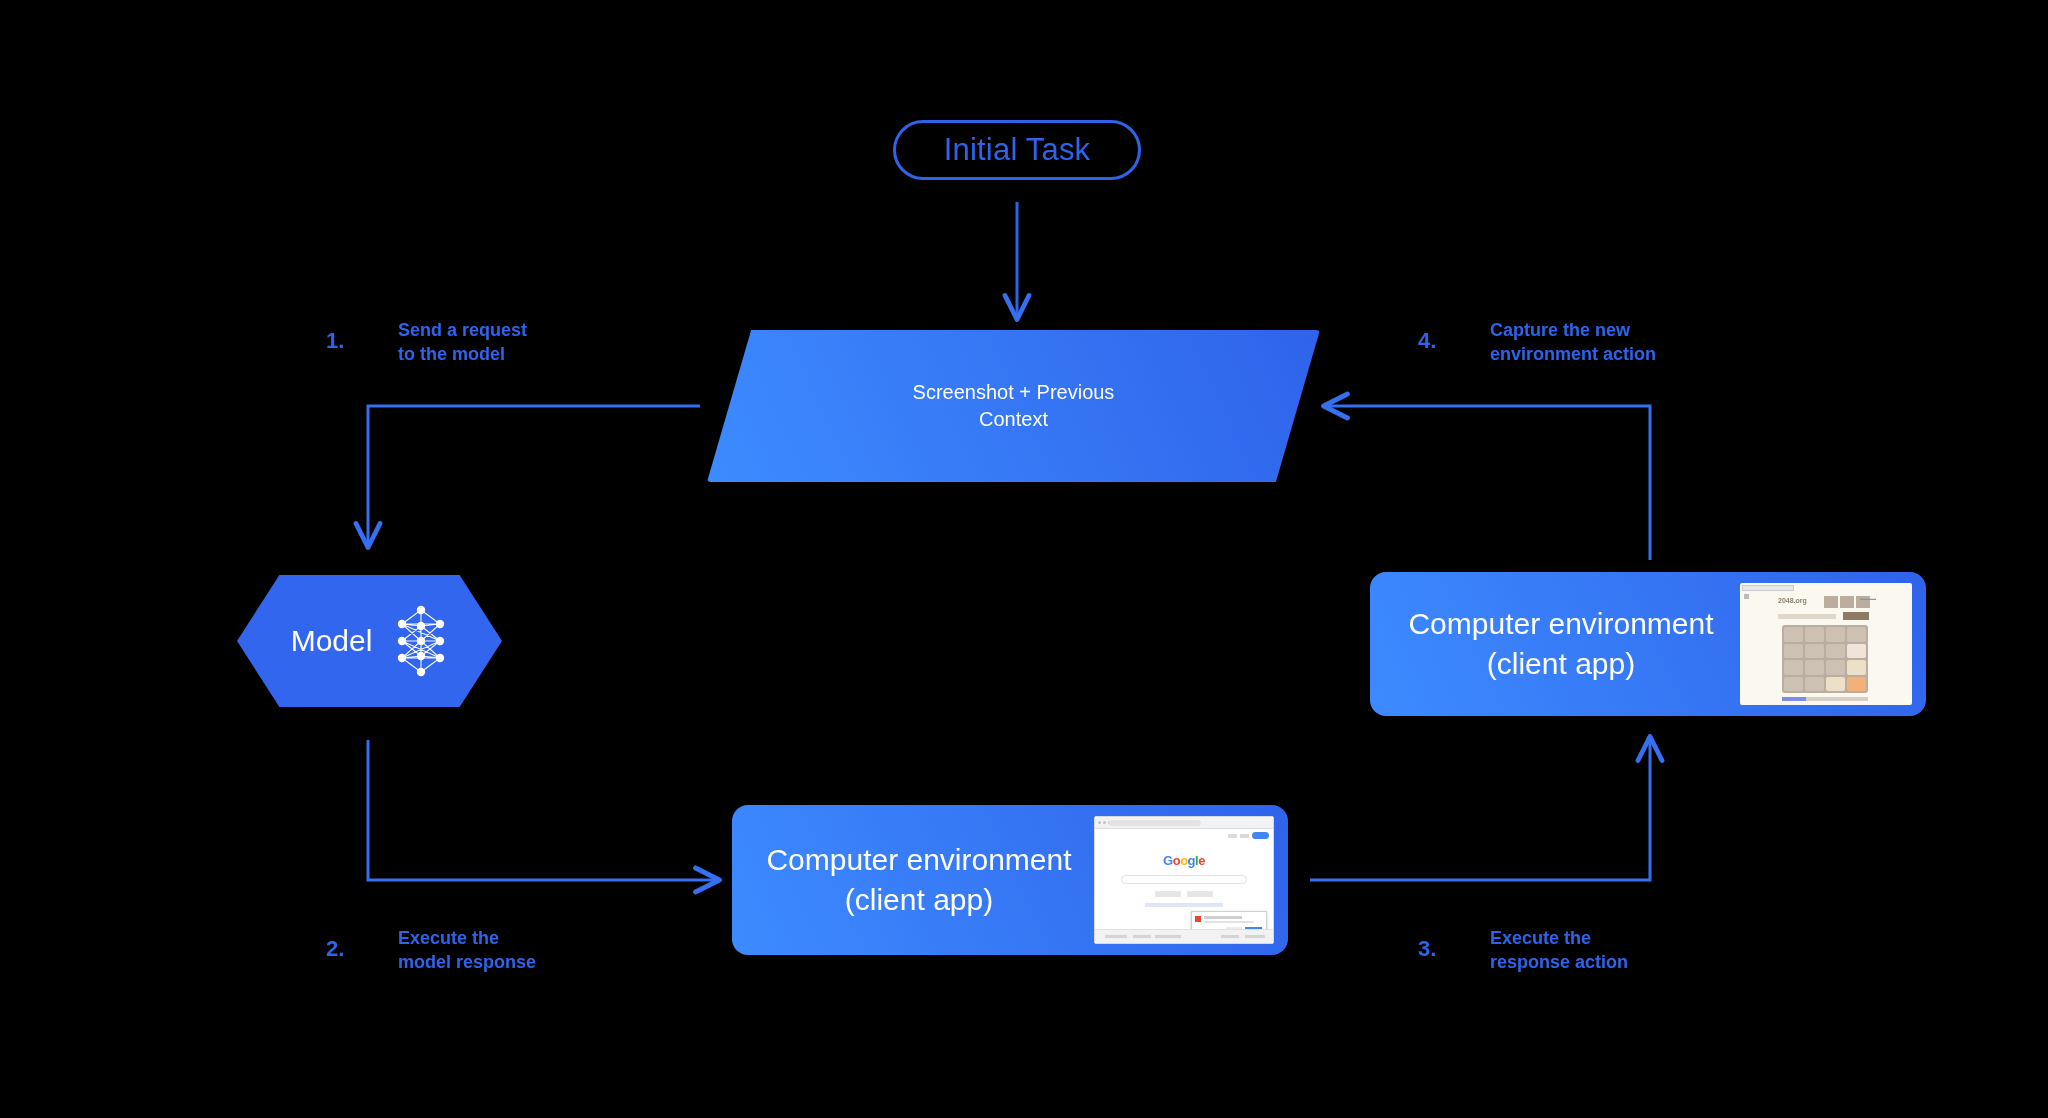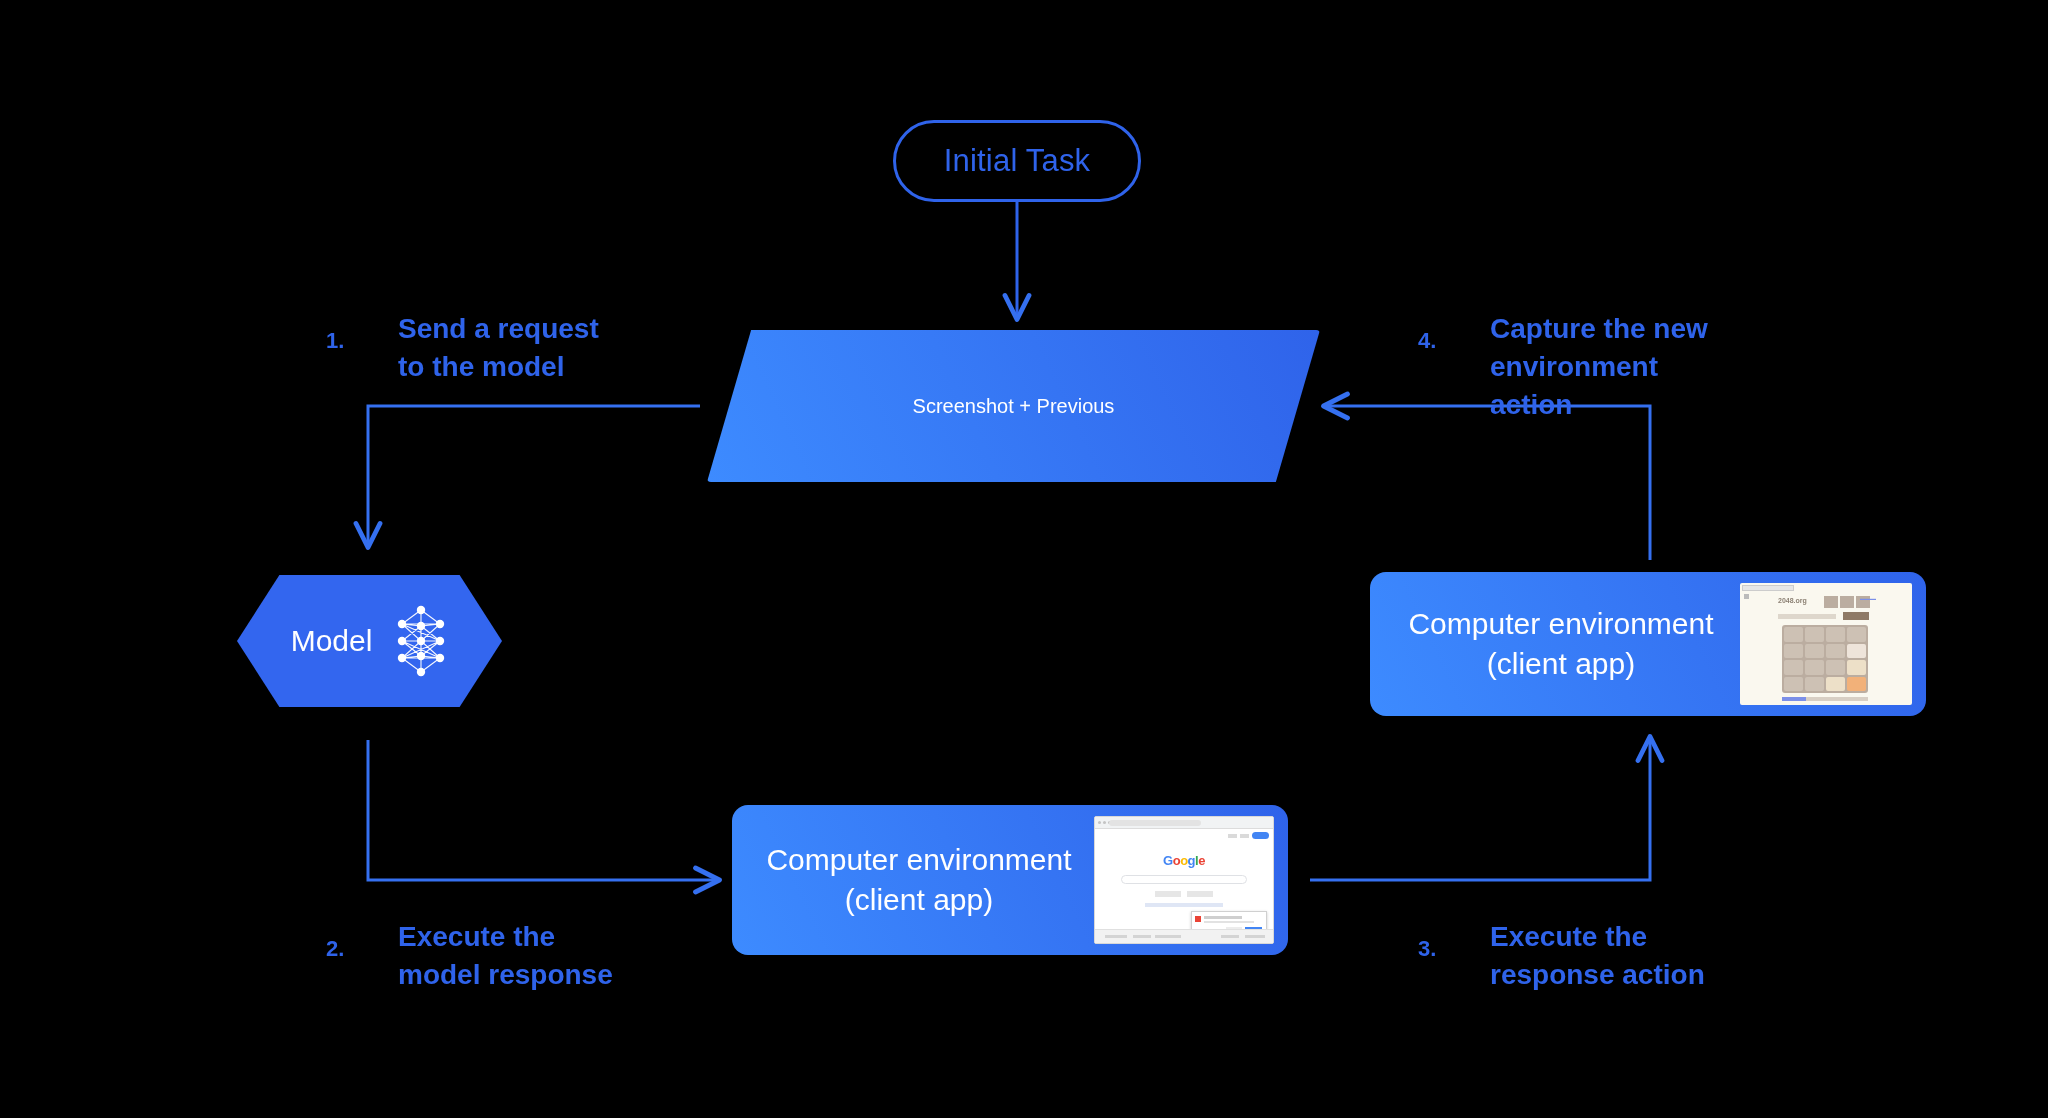--- a/index.html
+++ b/index.html
@@ -14,21 +14,21 @@
     position: relative;
     width: 2048px;
     height: 1118px;
     background: #000000;
   }
 
   
   .initial-task {
     position: absolute;
     left: 893px; top: 120px;
-    width: 248px; height: 82px;
+    width: 248px; height: 60px;
     border: 3px solid #2f63ea;
     border-radius: 41px;
     display: flex; align-items: center; justify-content: center;
     color: #2f63ea;
     font-size: 31px;
     letter-spacing: .2px;
   }
 
   
   .parallelogram {
@@ -141,21 +141,21 @@
   .tgoogle .gdialog .gdl1 { position:absolute; left:12px; top:4px; width:38px; height:3px; background:#cfcfcf; }
   .tgoogle .gdialog .gdl2 { position:absolute; left:12px; top:9px; width:50px; height:2px; background:#e2e2e2; }
   .tgoogle .gdialog .gdb1 { position:absolute; right:24px; bottom:4px; width:16px; height:7px; background:#ececec; }
   .tgoogle .gdialog .gdb2 { position:absolute; right:4px; bottom:4px; width:17px; height:7px; background:#4285f4; }
   .tgoogle .gfoot { position:absolute; left:0; right:0; bottom:0; height:14px; background:#f2f2f2; border-top:1px solid #e0e0e0; }
   .tgoogle .gfoot i { position:absolute; top:5px; height:3px; background:#d4d4d4; display:block; }
 
   
   .step { position:absolute; color:#2f63ea; font-weight:bold; }
   .step .num { position:absolute; font-size:22px; }
-  .step .txt { position:absolute; font-size:28px; line-height:1.35; }
+  .step .txt { position:absolute; font-size:18px; line-height:1.35;margin-top:8px; }
 
   .step1 { left:326px; top:310px; width:300px; height:70px; }
   .step4 { left:1418px; top:310px; width:320px; height:70px; }
   .step2 { left:326px; top:918px; width:300px; height:70px; }
   .step3 { left:1418px; top:918px; width:300px; height:70px; }
   .step .num { left:0; top:18px; }
   .step .txt { left:72px; top:0; }
 
   svg.arrows { position:absolute; left:0; top:0; width:2048px; height:1118px; pointer-events:none; }
 </style>
@@ -182,20 +182,21 @@
     <path d="M1650,560 L1650,406 L1325,406" fill="none" stroke="#3570f0" stroke-width="3" marker-end="url(#ah)"></path>
   </svg>
 
   <div class="initial-task">
     <span>Initial Task</span>
   </div>
 
   <div class="parallelogram">
     <div class="ptext">
       <div>Screenshot + Previous</div>
+      <div>Context</div>
     </div>
   </div>
 
   <div class="model-hex">
     <span class="mlabel">Model</span>
     <svg class="nn-icon" viewBox="0 0 54 74">
       <g stroke="#ffffff" stroke-width="1.1" fill="none" opacity=".95">
         <path d="M27,6 L8,20 M27,6 L27,22 M27,6 L46,20
                  M8,20 L27,22 M8,20 L27,37 M8,20 L46,20 M8,20 L46,37
                  M46,20 L27,22 M46,20 L27,37

